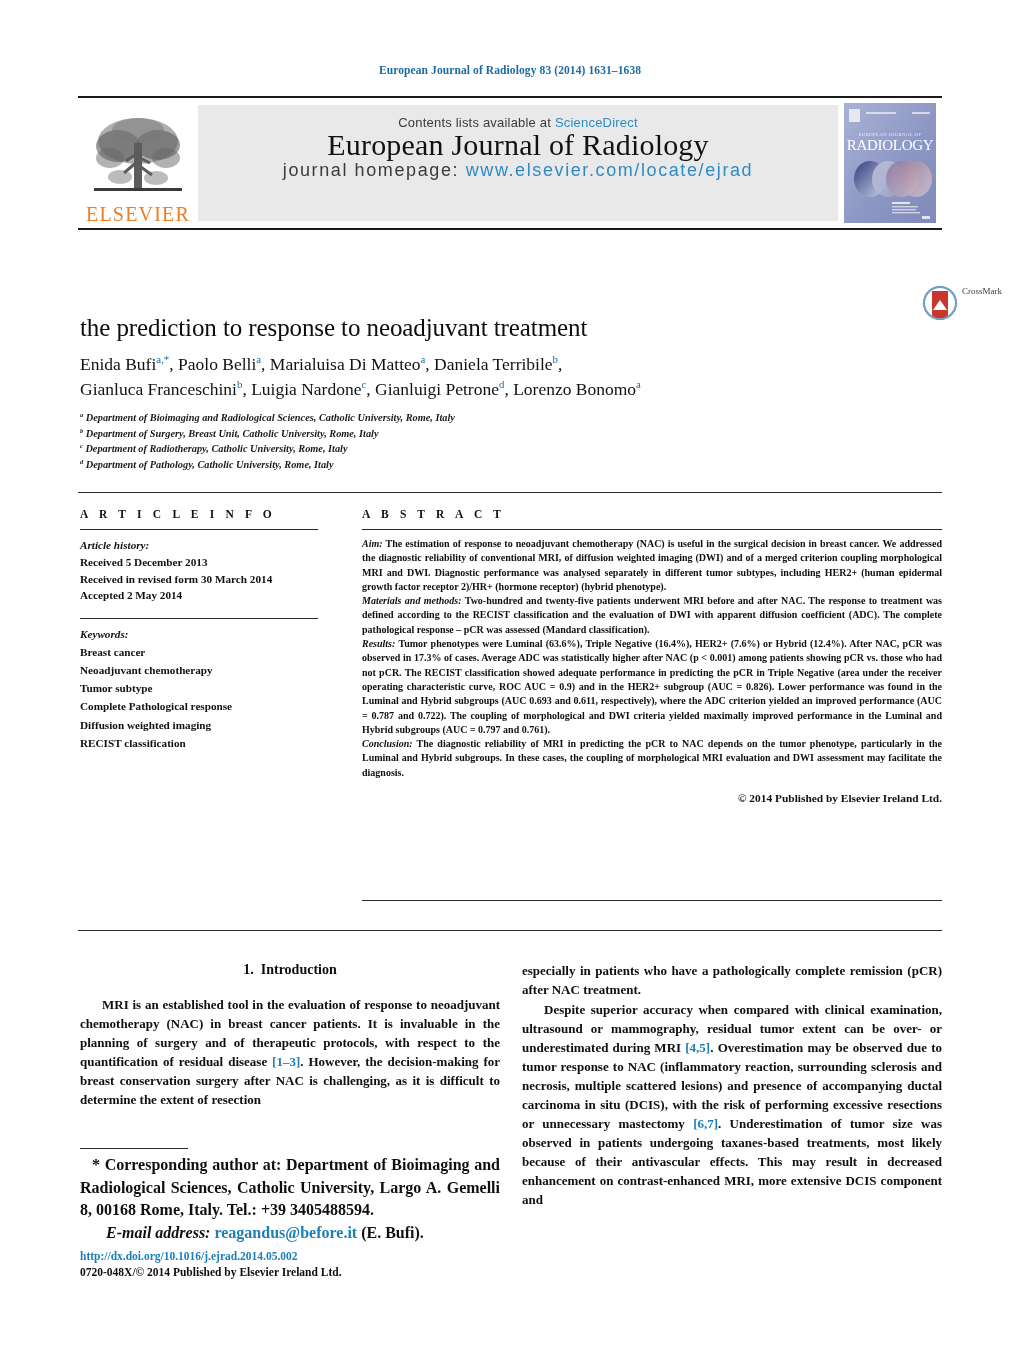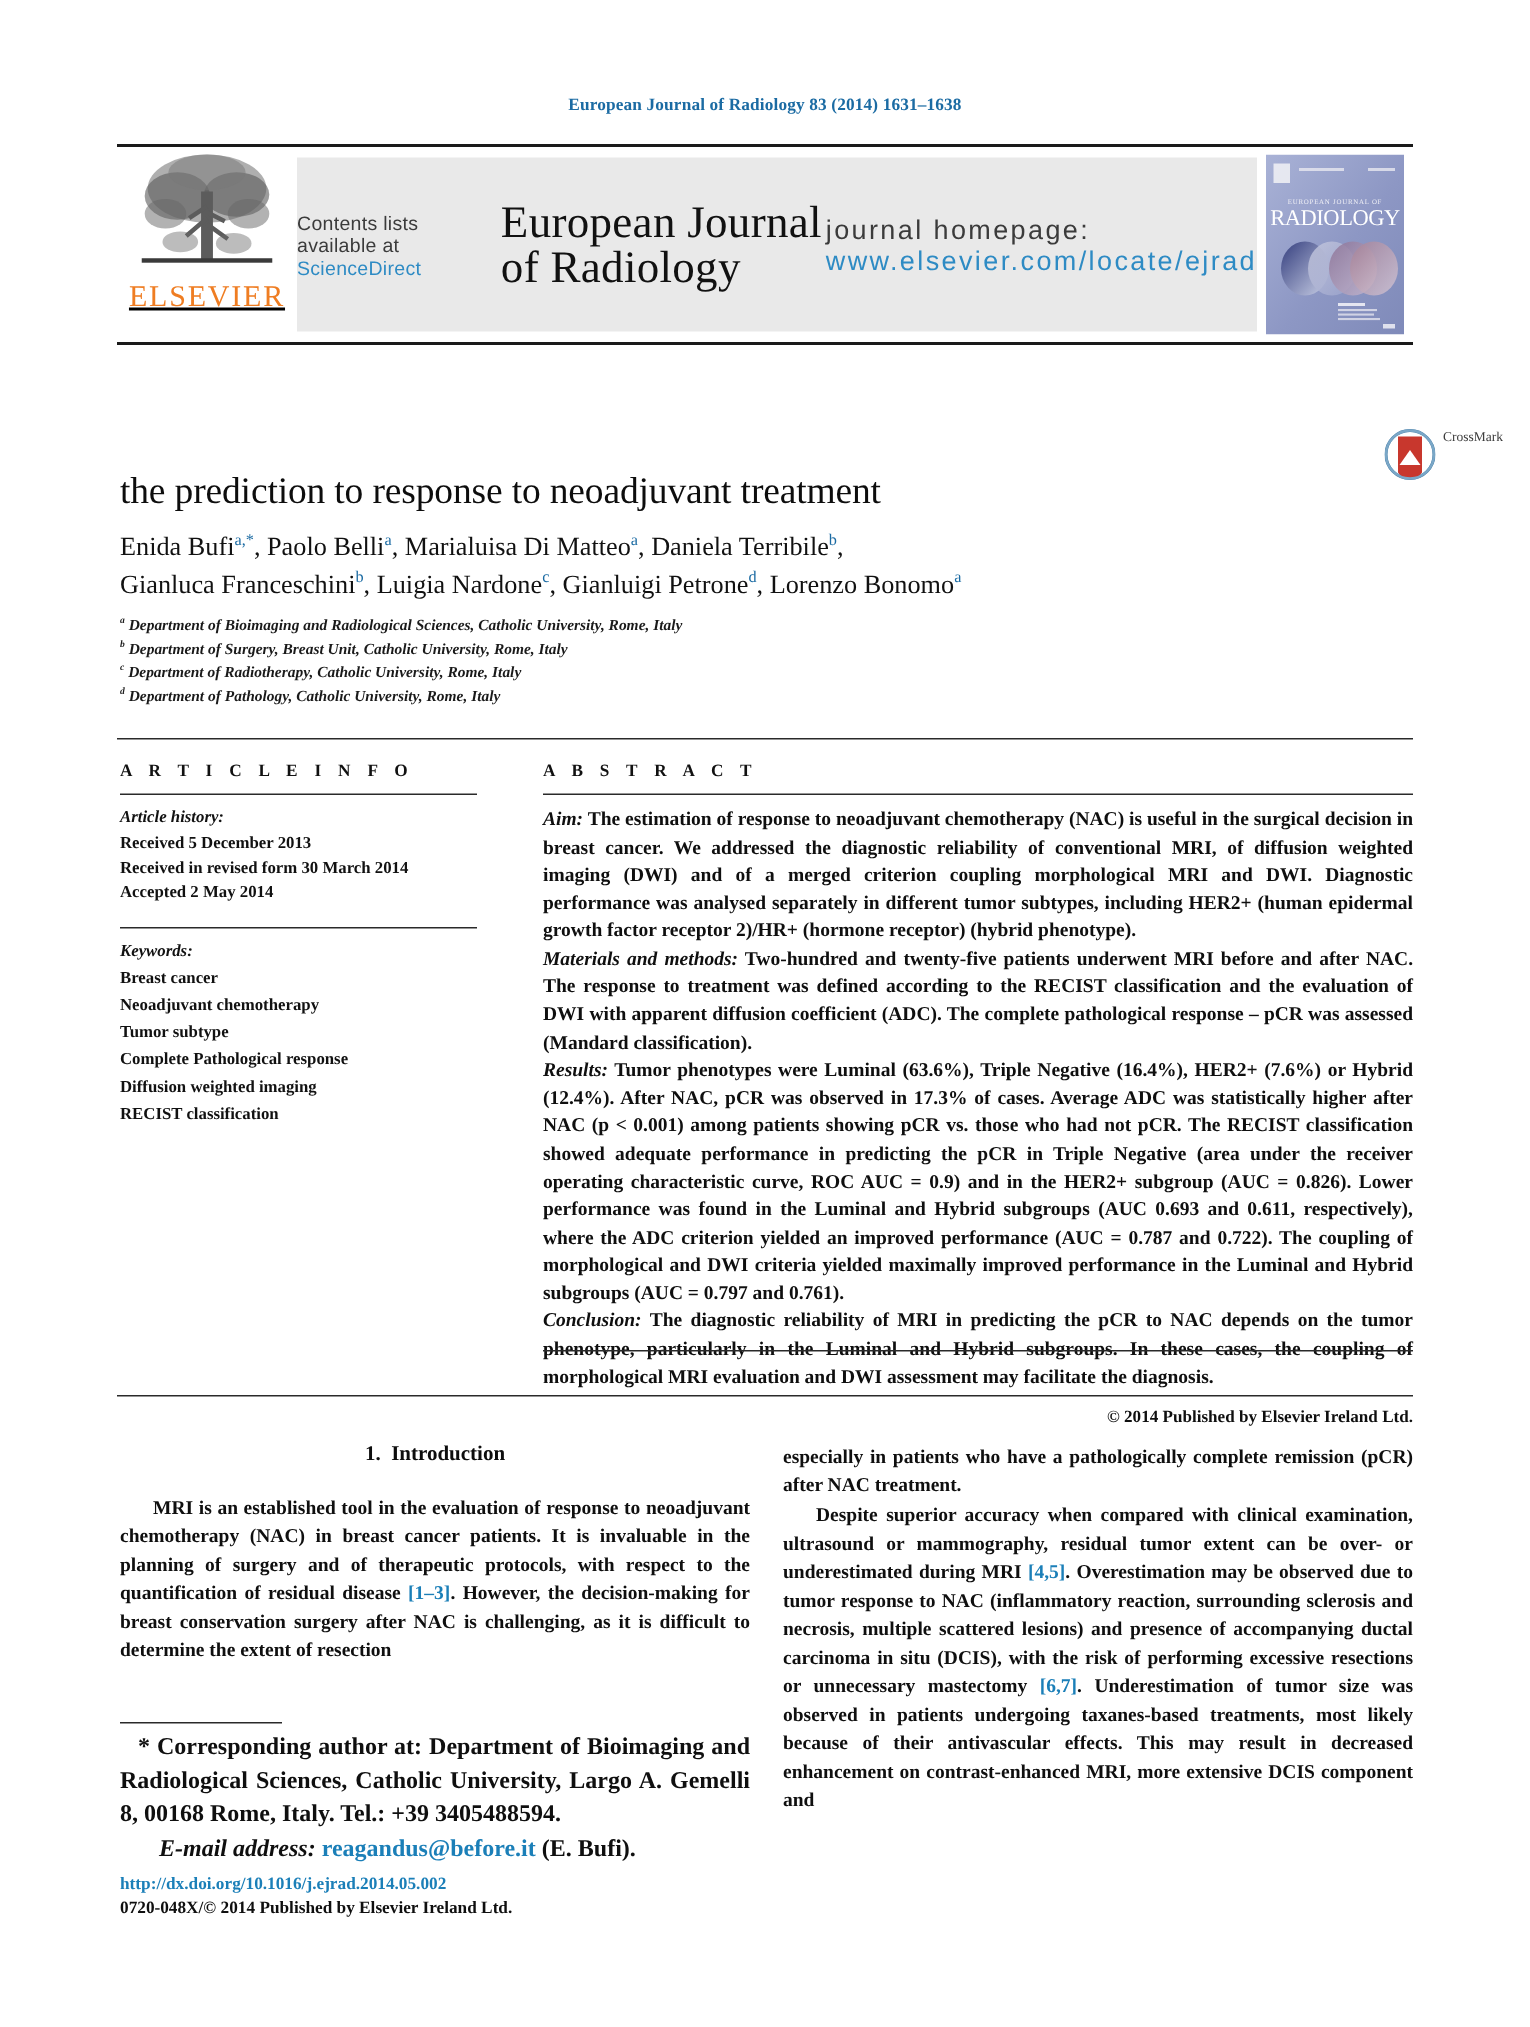--- a/index.html
+++ b/index.html
@@ -49,40 +49,39 @@
     display: flex;
     align-items: stretch;
   }
   .elsevier-logo {
     width: 120px;
     flex: 0 0 120px;
     display: flex;
     flex-direction: column;
     align-items: center;
     justify-content: flex-end;
-    padding-bottom: 20px;
+    padding-bottom: 4px;
     box-sizing: border-box;
-    text-decoration: underline;
   }
   .tree-svg { display:block; }
   .elsevier-word {
     font-family: "Liberation Serif", serif;
     font-size: 20px;
     letter-spacing: 1.2px;
     color: #ef7d22;
     font-weight: normal;
     line-height: 1;
     margin-top: 1px;
   }
   .masthead-center {
     flex: 1 1 auto;
     background: #e9e9e9;
     margin: 7px 0 7px 0;
     display: flex;
-    flex-direction: row;
+    flex-direction: column;
     align-items: center;
     justify-content: flex-start;
     padding: 10px 0 9px 0;
     box-sizing: border-box;
   }
   .contents-line {
     font-family: "Liberation Sans", sans-serif;
     font-size: 13px;
     color: #3b3b3b;
     letter-spacing: 0.2px;
@@ -237,21 +236,21 @@
     left: 362px;
     width: 580px;
   }
   .abs-rule {
     border-top: 1px solid #2a2a2a;
     margin: 9px 0 7px 0;
     width: 580px;
   }
   .abs-p {
     font-family: "Liberation Serif", serif;
-    font-size: 13px;
+    font-size: 10px;
     font-weight: bold;
     line-height: 1.43;
     color: #0f0f0f;
     text-align: justify;
     margin: 0;
   }
   .abs-p em {
     font-style: italic;
   }
   .copyright {

